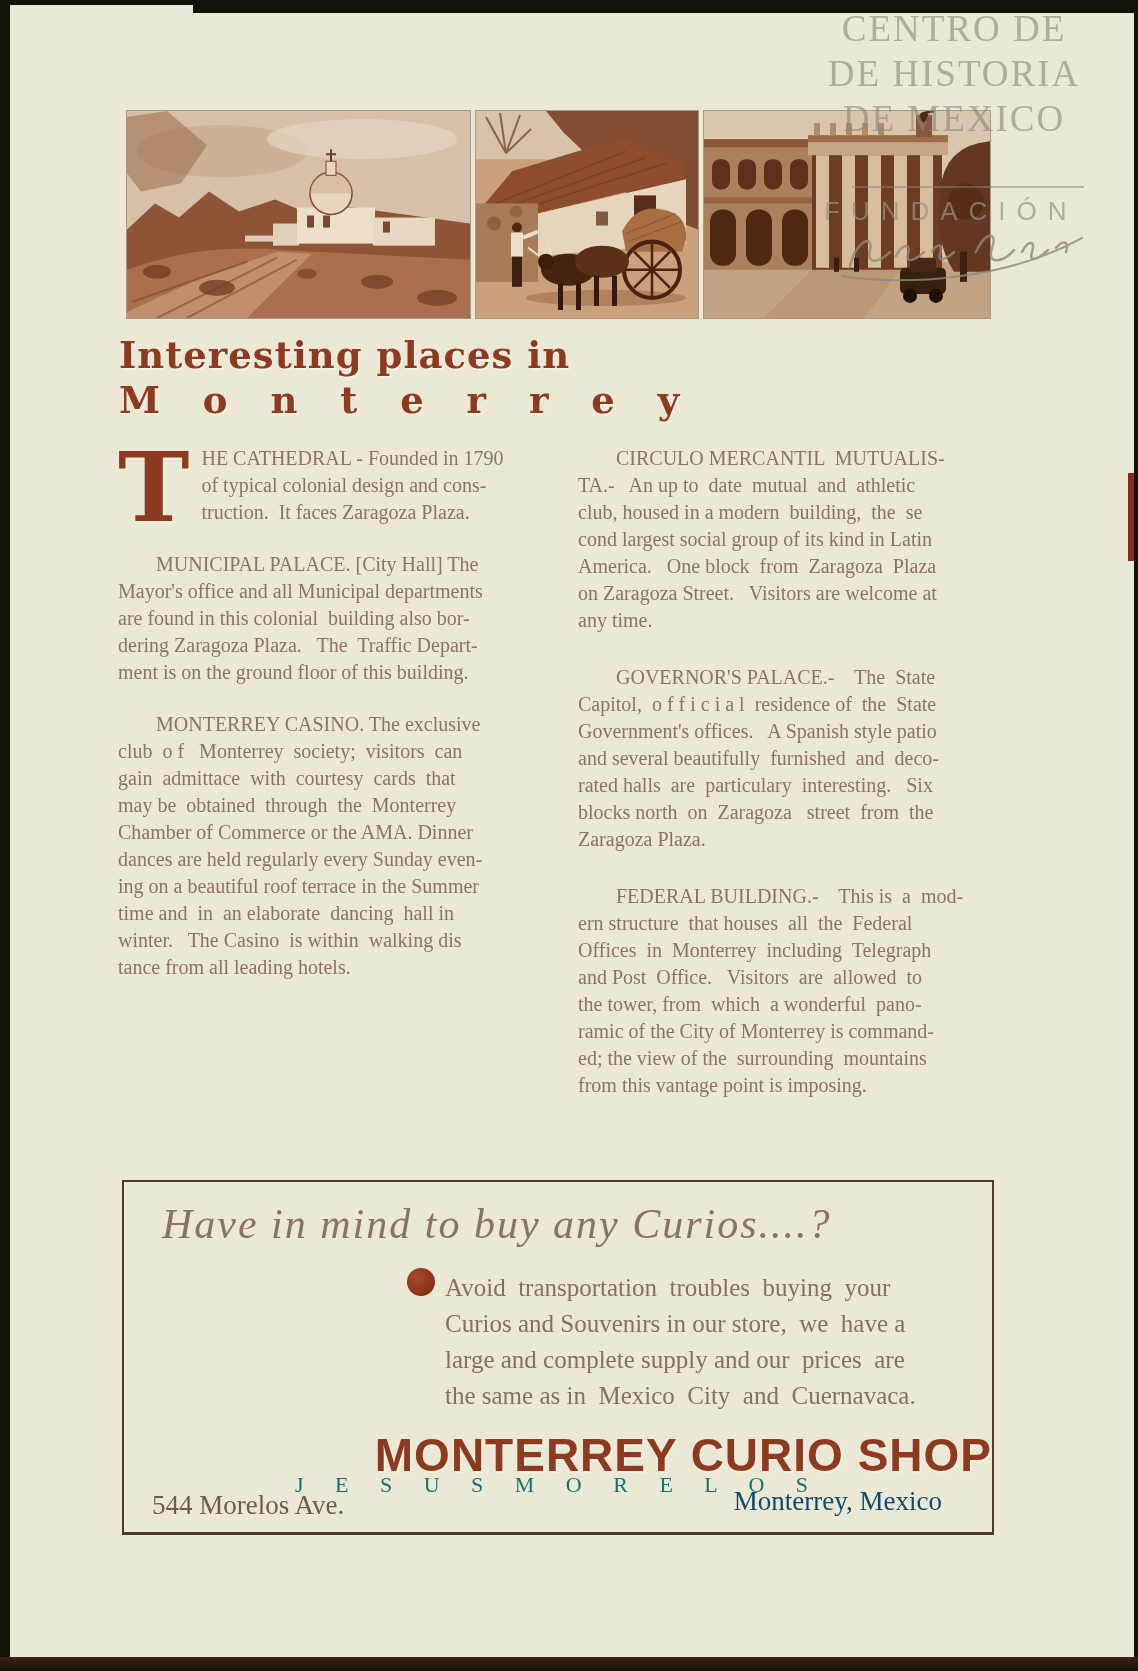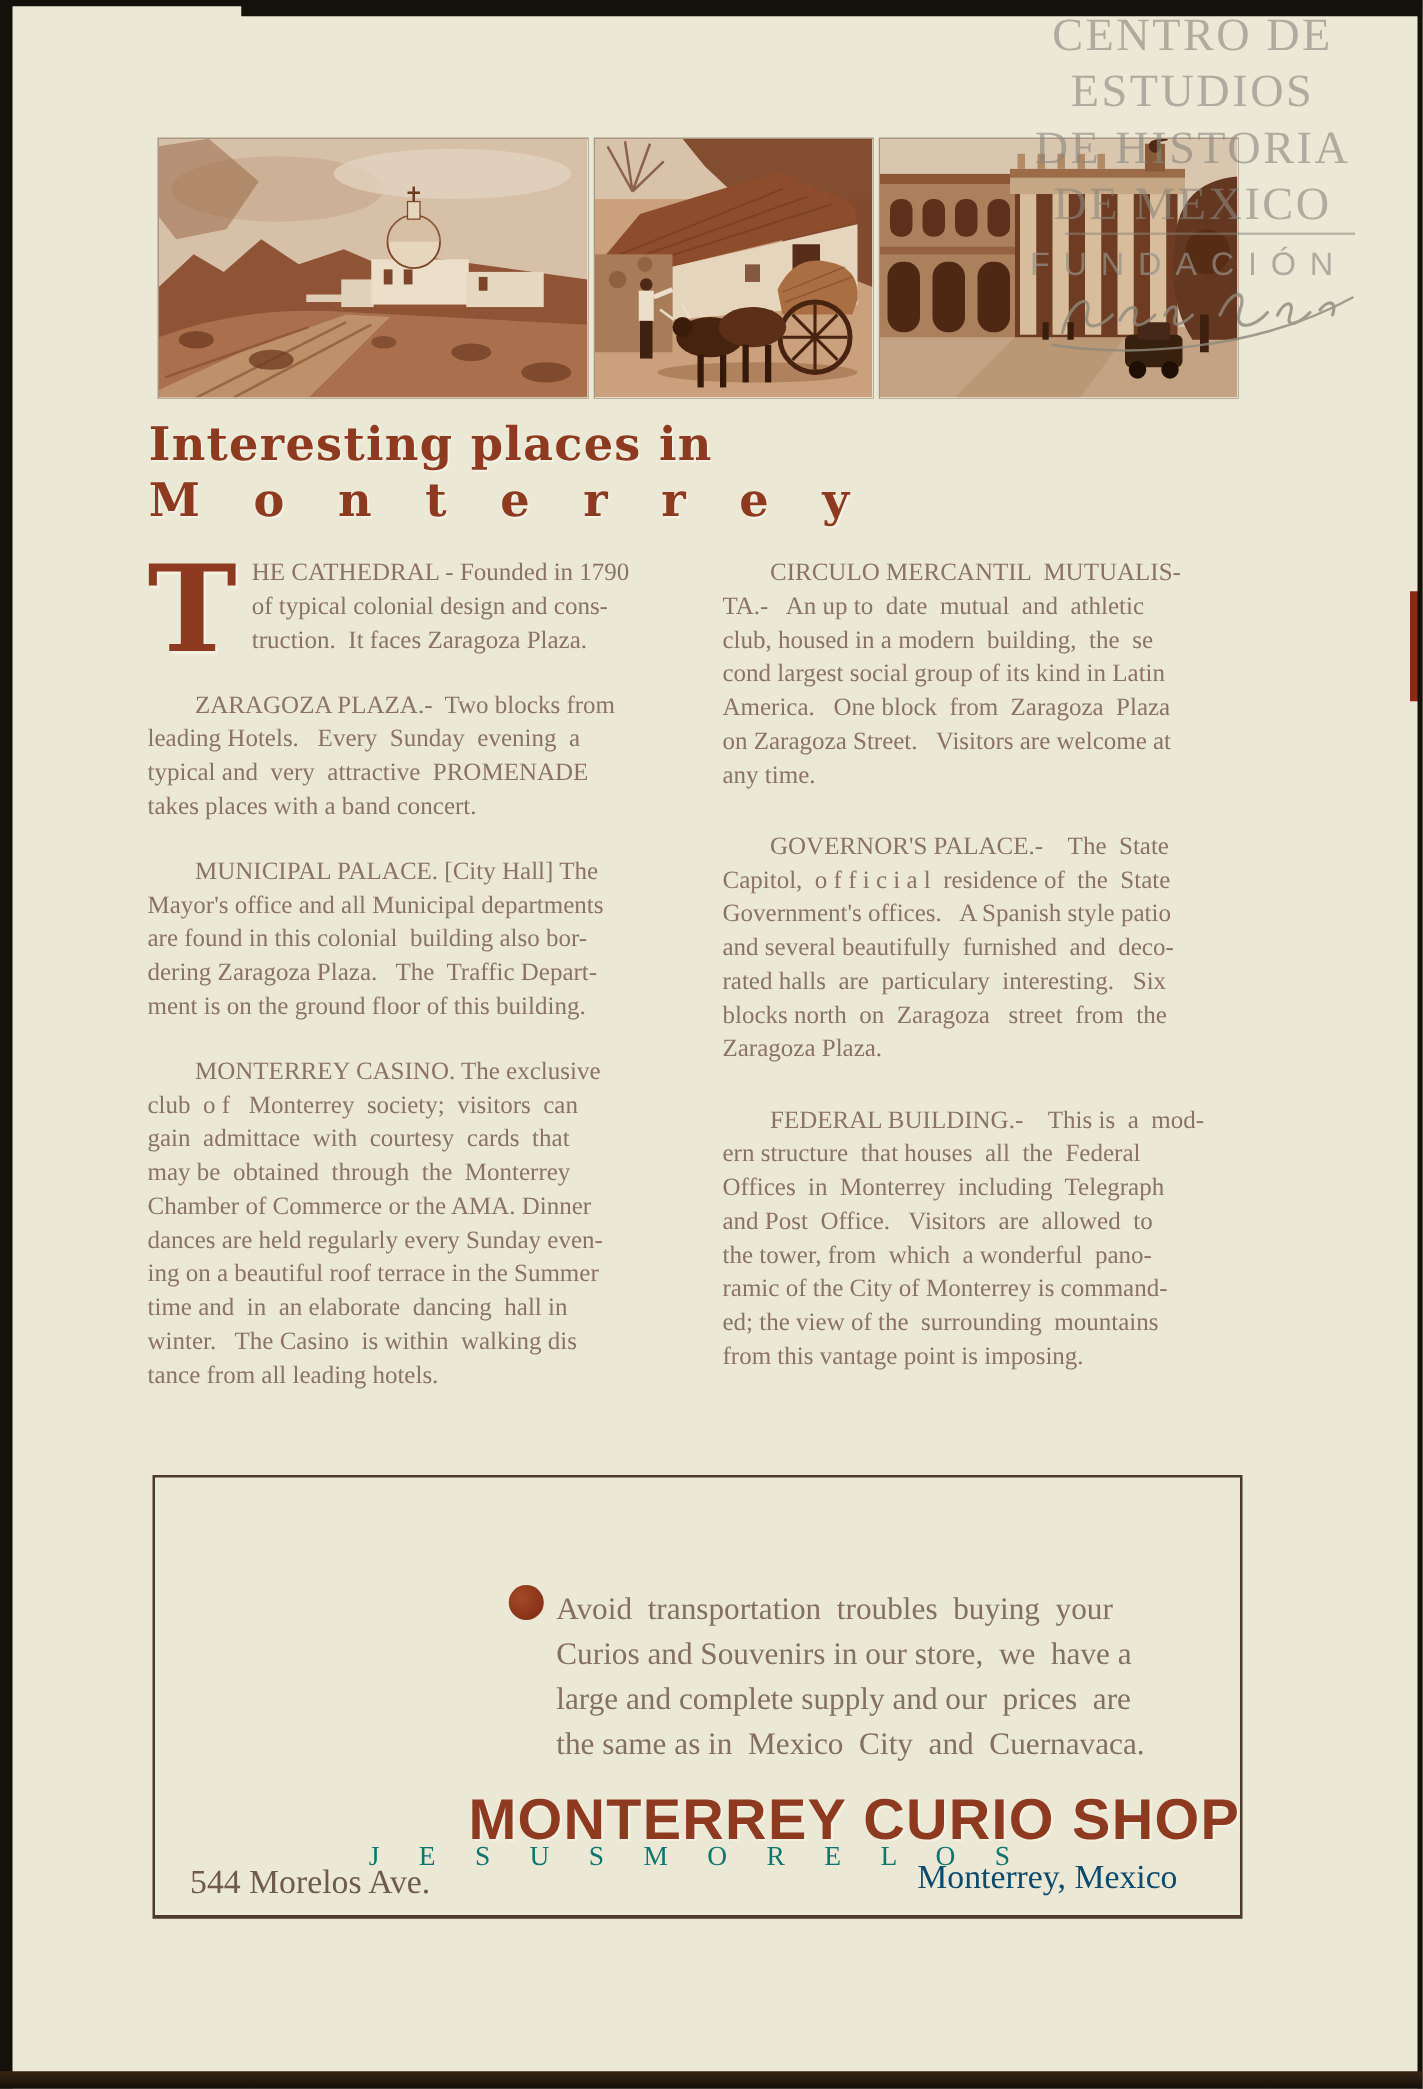--- a/index.html
+++ b/index.html
@@ -67,21 +67,20 @@
   .ad-addr-right{position:absolute;right:50px;top:304px;font-size:27px;color:#0c4a6e;}
 </style>
 </head>
 <body>
 
 <div id="root">
   <div class="page">
 
     <div class="watermark">
       <div class="wline">CENTRO DE</div>
-      <div class="wline">ESTUDIOS</div>
       <div class="wline">DE HISTORIA</div>
       <div class="wline">DE MEXICO</div>
     </div>
     <div class="wm-divider"></div>
     <div class="wm-foundation">FUNDACIÓN</div>
     <div class="wm-signature">
       <svg width="252" height="66" viewBox="0 0 252 66">
         <g stroke="#8f897b" stroke-width="2.5" fill="none" stroke-linecap="round" opacity=".8">
           <path d="M14,44 C20,18 38,12 34,28 C30,44 44,40 54,30 M60,34 C66,22 76,20 72,32 C69,42 80,38 88,30 M96,30 C100,22 108,20 104,32 C101,42 112,36 118,30"></path>
           <path d="M140,30 C150,8 162,10 156,26 C150,44 168,40 178,28 M186,30 C192,18 200,18 196,30 C192,42 204,36 212,28 M220,26 C226,18 234,18 230,30"></path>
@@ -201,24 +200,20 @@
 
     <div class="page-title">
       <div class="t1">Interesting places in</div>
       <div class="t2">M o n t e r r e y</div>
     </div>
 
     <div class="col col-left">
       <p><span class="dropcap">T</span><span>HE CATHEDRAL - Founded in 1790
 of typical colonial design and cons-
 truction.  It faces Zaragoza Plaza.</span></p>
-      <p class="indent">ZARAGOZA PLAZA.-  Two blocks from
-leading Hotels.   Every  Sunday  evening  a
-typical and  very  attractive  PROMENADE
-takes places with a band concert.</p>
       <p class="indent">MUNICIPAL PALACE. [City Hall] The
 Mayor's office and all Municipal departments
 are found in this colonial  building also bor-
 dering Zaragoza Plaza.   The  Traffic Depart-
 ment is on the ground floor of this building.</p>
       <p class="indent">MONTERREY CASINO. The exclusive
 club  o f   Monterrey  society;  visitors  can
 gain  admittace  with  courtesy  cards  that
 may be  obtained  through  the  Monterrey
 Chamber of Commerce or the AMA. Dinner
@@ -248,20 +243,21 @@
 ern structure  that houses  all  the  Federal
 Offices  in  Monterrey  including  Telegraph
 and Post  Office.   Visitors  are  allowed  to
 the tower, from  which  a wonderful  pano-
 ramic of the City of Monterrey is command-
 ed; the view of the  surrounding  mountains
 from this vantage point is imposing.</p>
     </div>
 
     <div class="ad-box">
+      <div class="ad-headline">Have in mind to buy any Curios....?</div>
       <div class="ad-bullet"></div>
       <div class="ad-body">Avoid  transportation  troubles  buying  your
 Curios and Souvenirs in our store,  we  have a
 large and complete supply and our  prices  are
 the same as in  Mexico  City  and  Cuernavaca.</div>
       <div class="ad-shop">MONTERREY CURIO SHOP</div>
       <div class="ad-prop">J E S U S   M O R E L O S</div>
       <div class="ad-addr-left">544 Morelos Ave.</div>
       <div class="ad-addr-right">Monterrey, Mexico</div>
     </div>

